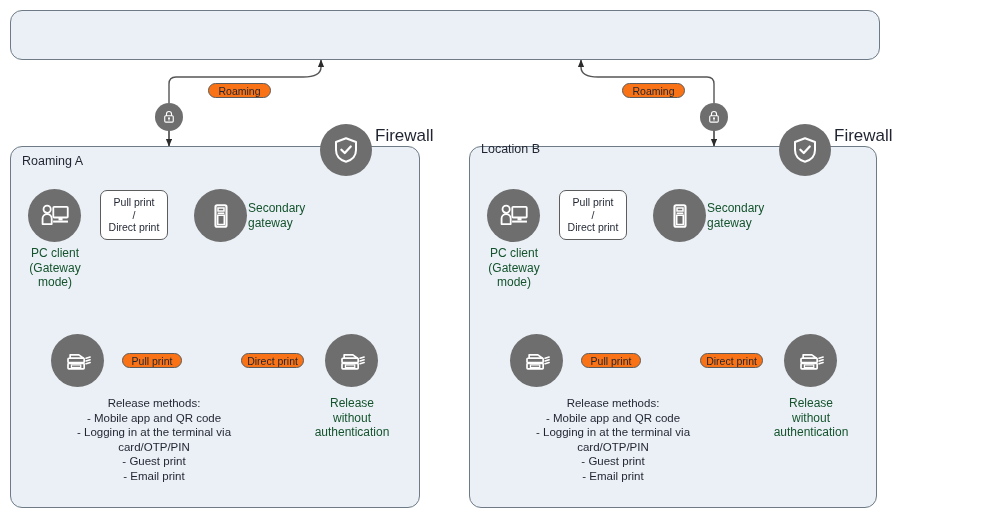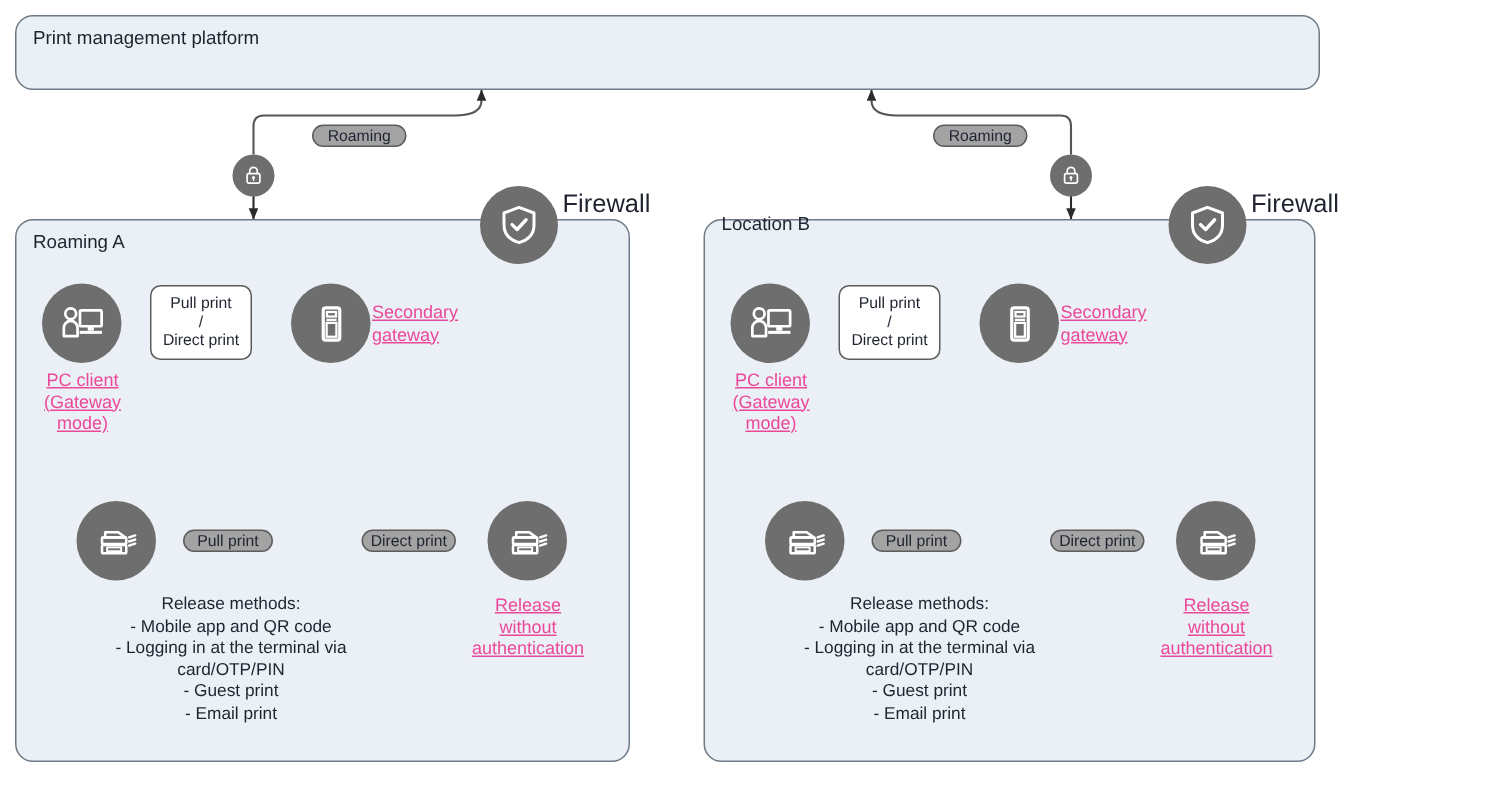--- a/index.html
+++ b/index.html
@@ -35,30 +35,29 @@
     background:#6e6e6e;
     display:flex;align-items:center;justify-content:center;
   }
   .node svg{display:block;}
 
   
   .caption{
     position:absolute;
     font-size:12px;
     line-height:14.5px;
-    color:#ec4899;
+    color:#14532d;
     text-align:center;
     white-space:pre-line;
-    text-decoration:underline;
   }
 
   
   .pill{
     position:absolute;
-    background:#a3a3a3;
+    background:#f97316;
     border:1px solid #5c5c5c;
     border-radius:999px;
     font-size:10.5px;
     line-height:12px;
     color:#1f2430;
     padding:2px 8px;
     white-space:nowrap;
     box-sizing:border-box;
     display:flex;align-items:center;justify-content:center;
   }
@@ -127,21 +126,20 @@
     <path d="M627,215 L656,215" fill="none" stroke="#555" stroke-width="1.4" marker-end="url(#arrow)"></path>
 
     <path d="M672,243 L672,352 Q672,360 664,360 L641,360" fill="none" stroke="#555" stroke-width="1.4"></path>
     <path d="M583,360 L565,360" fill="none" stroke="#2b2b2b" stroke-width="1.4" marker-end="url(#arrow)"></path>
     <path d="M687,360 L687,352 L687,352 Q687,360 695,360 L702,360" fill="none" stroke="#555" stroke-width="1.4"></path>
     <path d="M687,243 L687,352 Q687,360 695,360 L702,360" fill="none" stroke="#555" stroke-width="1.4"></path>
     <path d="M761,360 L781,360" fill="none" stroke="#2b2b2b" stroke-width="1.4" marker-end="url(#arrow)"></path>
   </svg>
 
   <div class="panel" style="left:10px;top:10px;width:870px;height:50px;"></div>
-  <div class="panel-title" style="left:22px;top:18px;">Print management platform</div>
 
   <div class="panel" style="left:10px;top:146px;width:410px;height:362px;"></div>
   <div class="panel-title" style="left:22px;top:154px;">Roaming A</div>
 
   <div class="panel" style="left:469px;top:146px;width:408px;height:362px;"></div>
   <div class="panel-title" style="left:481px;top:142px;">Location B</div>
 
   <div class="pill" style="left:208px;top:83px;width:63px;height:15px;">Roaming</div>
 
   <div class="node" style="left:155px;top:103px;width:28px;height:28px;">

